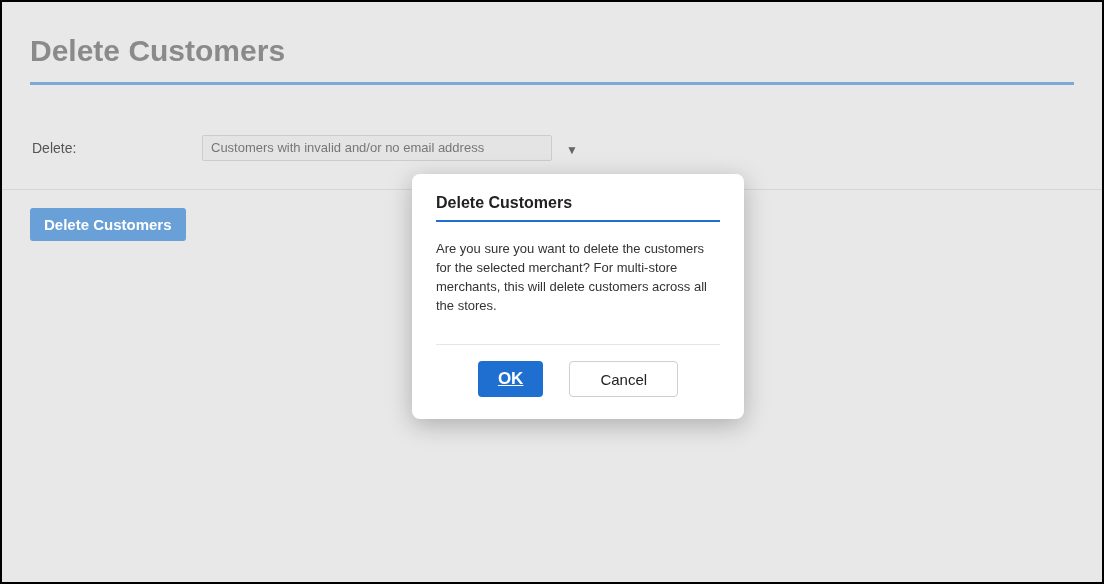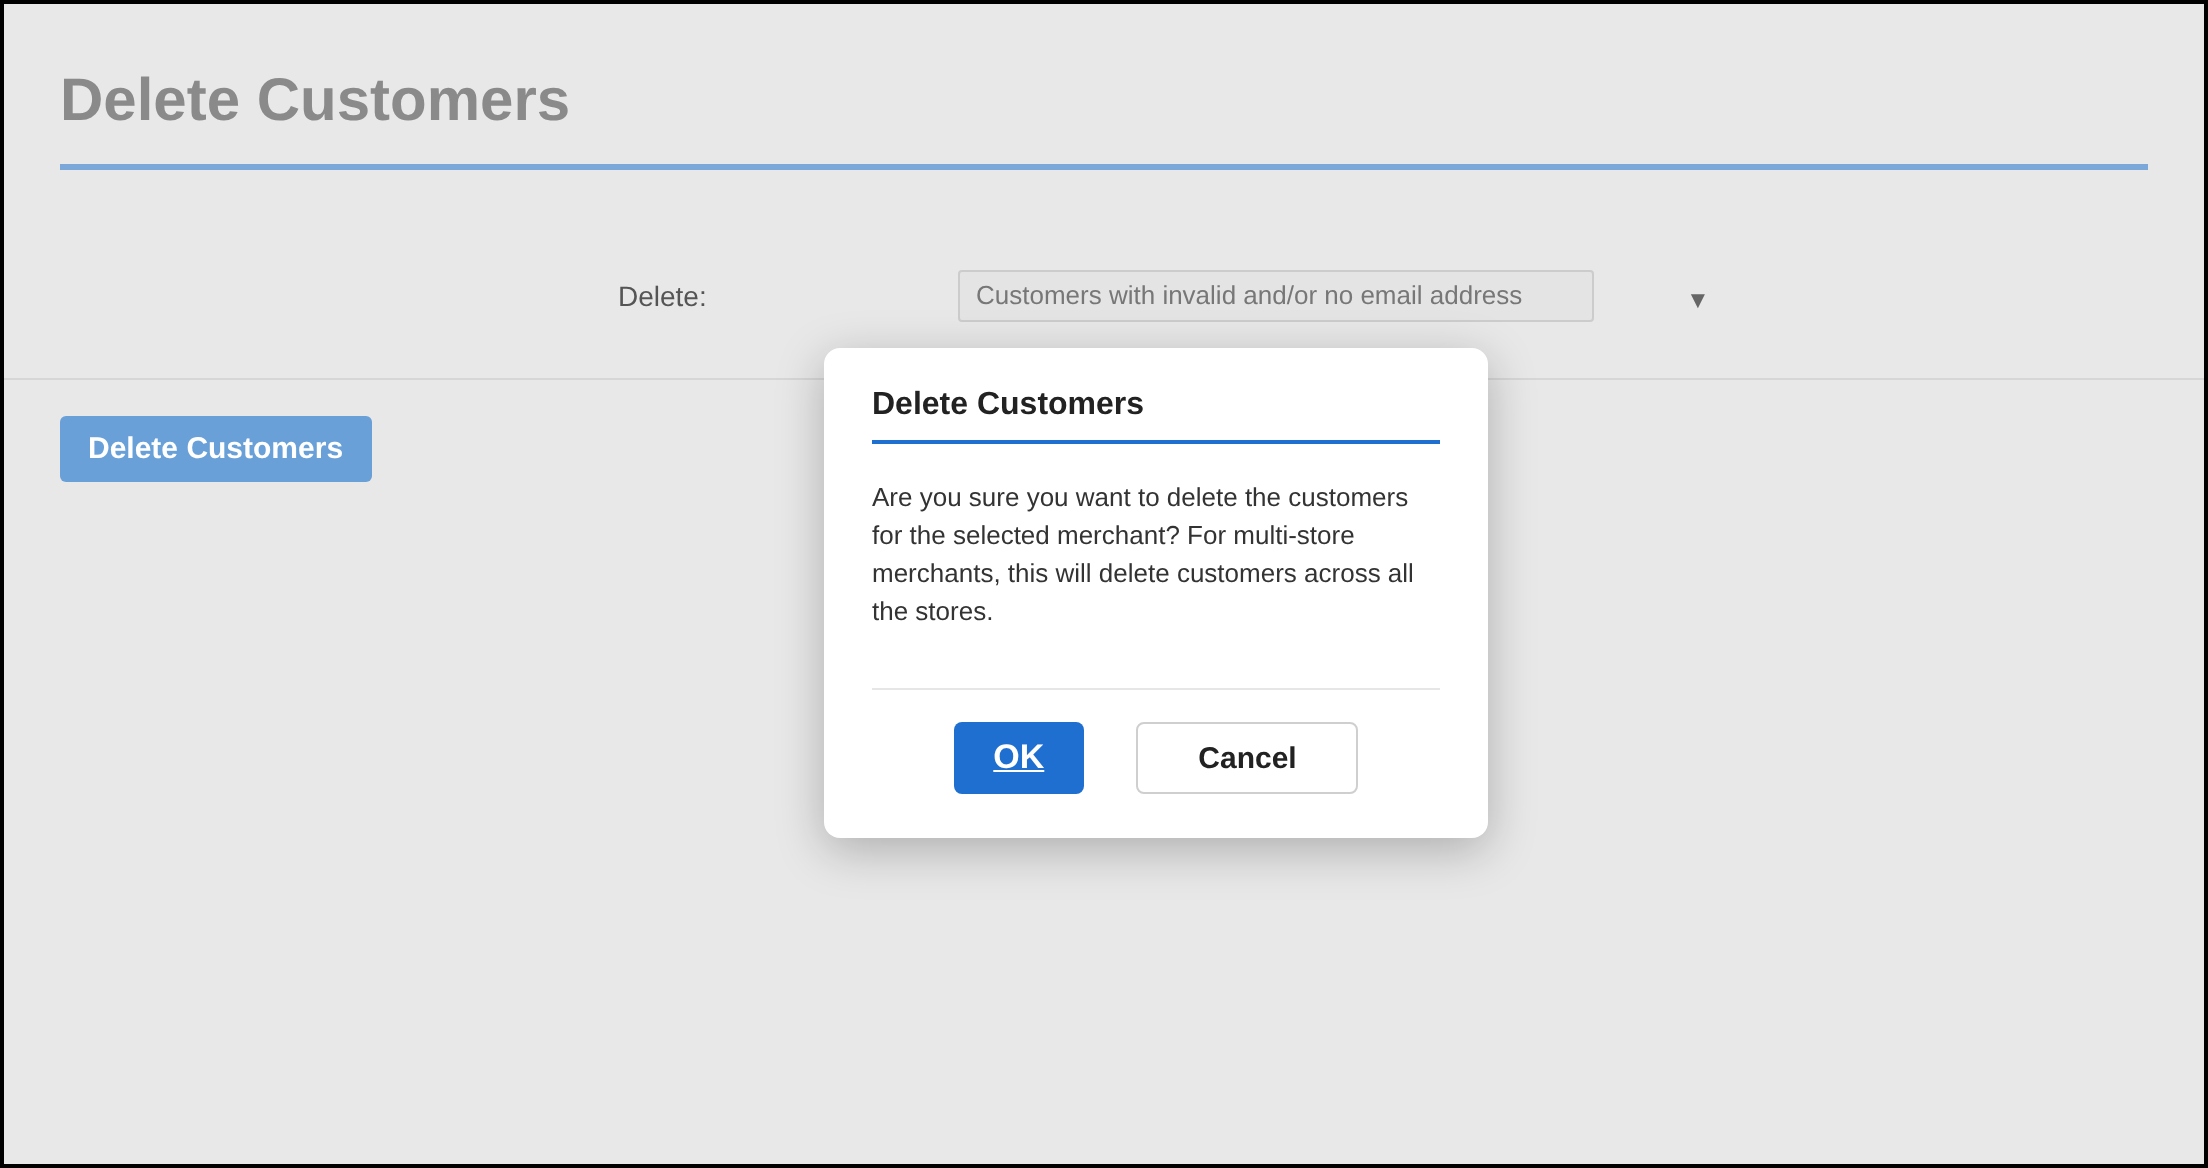--- a/index.html
+++ b/index.html
@@ -29,33 +29,32 @@
       height: 3px;
       background: #7ba7d9;
       width: 100%;
       margin-bottom: 50px;
     }
     .form-row {
       display: flex;
       align-items: center;
       margin-bottom: 28px;
       padding-left: 2px;
-      justify-content: center;
     }
     .form-label {
       width: 170px;
       font-size: 14px;
       color: #555;
     }
     .select-wrap {
       position: relative;
       display: inline-block;
     }
     .select-box {
-      width: 318px;
+      width: 350px;
       height: 26px;
       line-height: 24px;
       padding: 0 8px;
       font-size: 13px;
       color: #777;
       background: #e4e4e4;
       border: 1px solid #ccc;
       border-radius: 2px;
     }
     .select-caret {
@@ -130,21 +129,21 @@
       padding: 8px 20px;
       border: none;
       border-radius: 4px;
       cursor: pointer;
       min-width: 60px;
       text-decoration: underline;
     }
     .btn-cancel {
       background: #fff;
       color: #222;
-      font-weight: 700;
+      font-weight: 400;
       font-size: 15px;
       padding: 8px 30px;
       border: 1px solid #cfcfcf;
       border-radius: 4px;
       cursor: pointer;
       min-width: 80px;
     }
   </style>
 </head>
 <body>

